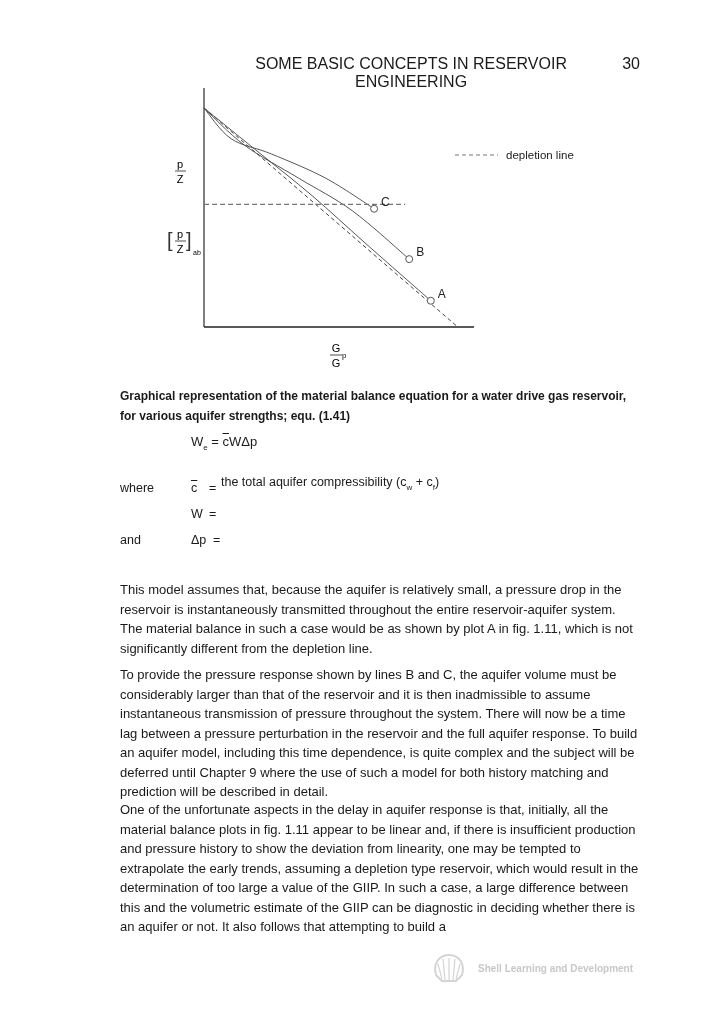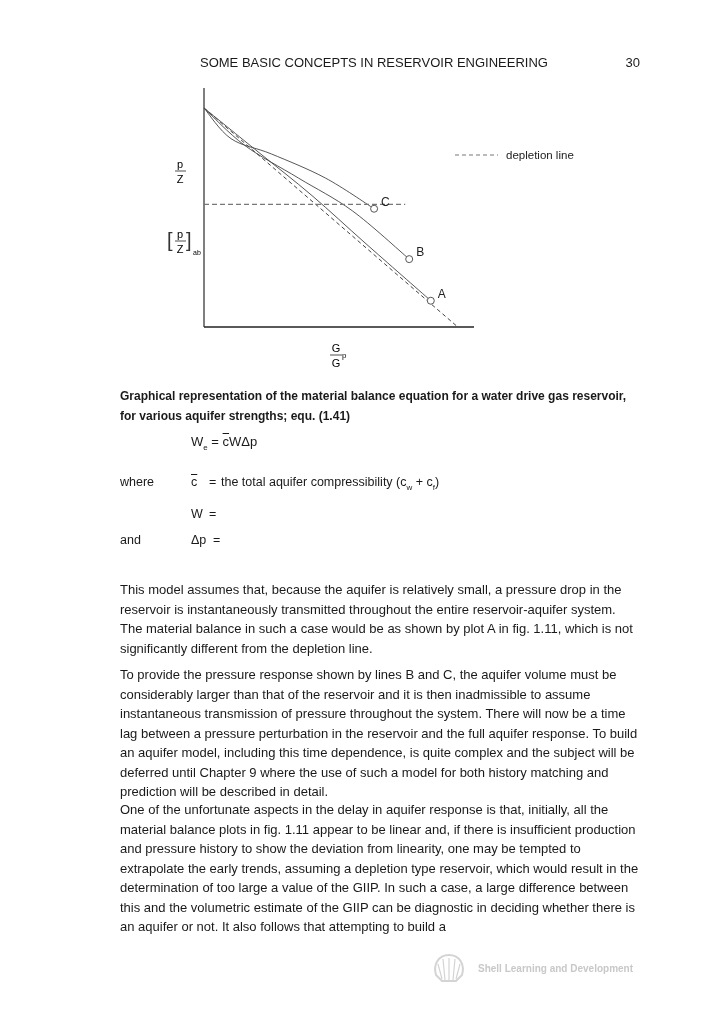--- a/index.html
+++ b/index.html
@@ -1,26 +1,26 @@
 <!DOCTYPE html>
 <html><head>
 <meta charset="utf-8">
 <style>
   html, body { margin: 0; padding: 0; background: #ffffff; }
   body { width: 723px; height: 1024px; position: relative; overflow: hidden;
          font-family: "Liberation Sans", sans-serif; color: #1a1a1a; }
   .abs { position: absolute; }
-  .header { top: 55px; left: 200px; width: 440px; font-size: 13px; display: flex; justify-content: space-between; text-align: center; }
+  .header { top: 55px; left: 200px; width: 440px; font-size: 16px; display: flex; justify-content: space-between; text-align: center; }
   #figure { position: absolute; left: 0; top: 0; width: 723px; height: 380px; }
   .fig-text { font-family: "Liberation Sans", sans-serif; }
   .caption { left: 120px; top: 386px; width: 520px; font-size: 12px; font-weight: bold; line-height: 20px; display: flex; }
   .caption .num { width: 97px; flex: none; }
   .eq { left: 191px; top: 434px; font-size: 13px; }
   .defs { left: 120px; top: 472px; width: 520px; font-size: 12.5px; line-height: 20px; }
-  .defrow { display: flex; margin-bottom: 6px; }
+  .defrow { display: flex; margin-bottom: 6px; align-items: flex-end; }
   .defrow .lead { width: 71px; flex: none; }
   .defrow .sym { width: 28px; flex: none; }
   .defrow .eqs { width: 12px; flex: none; }
   .para { left: 120px; width: 520px; font-size: 13px; line-height: 19.5px; }
   .overbar { text-decoration: overline; }
   sub { font-size: 8px; }
   .logo { left: 432px; top: 953px; display: flex; align-items: center; gap: 12px; color: #c8c8c8; font-weight: bold; font-size: 10px; }
 </style>
 </head>
 <body>

